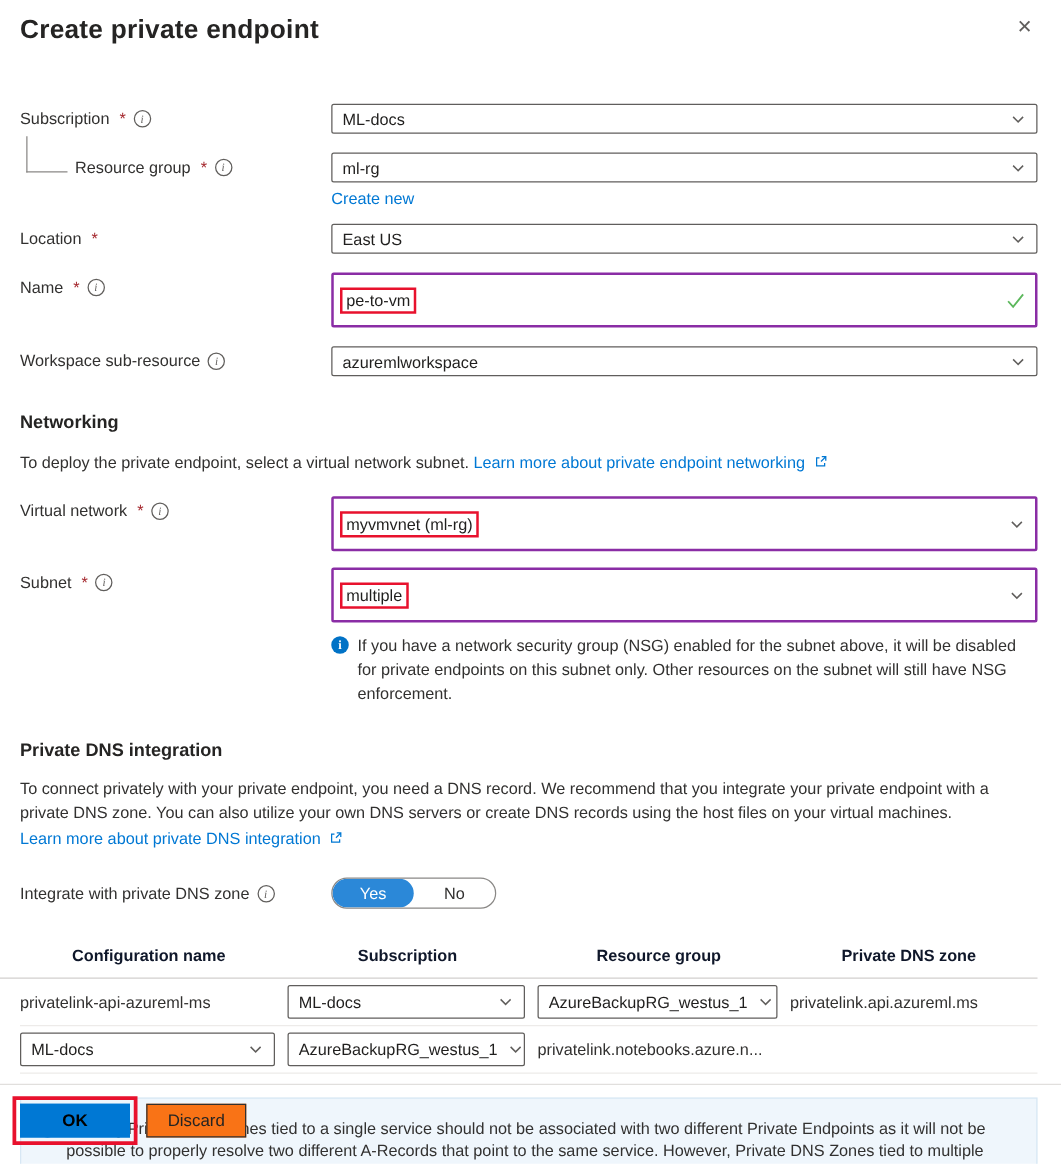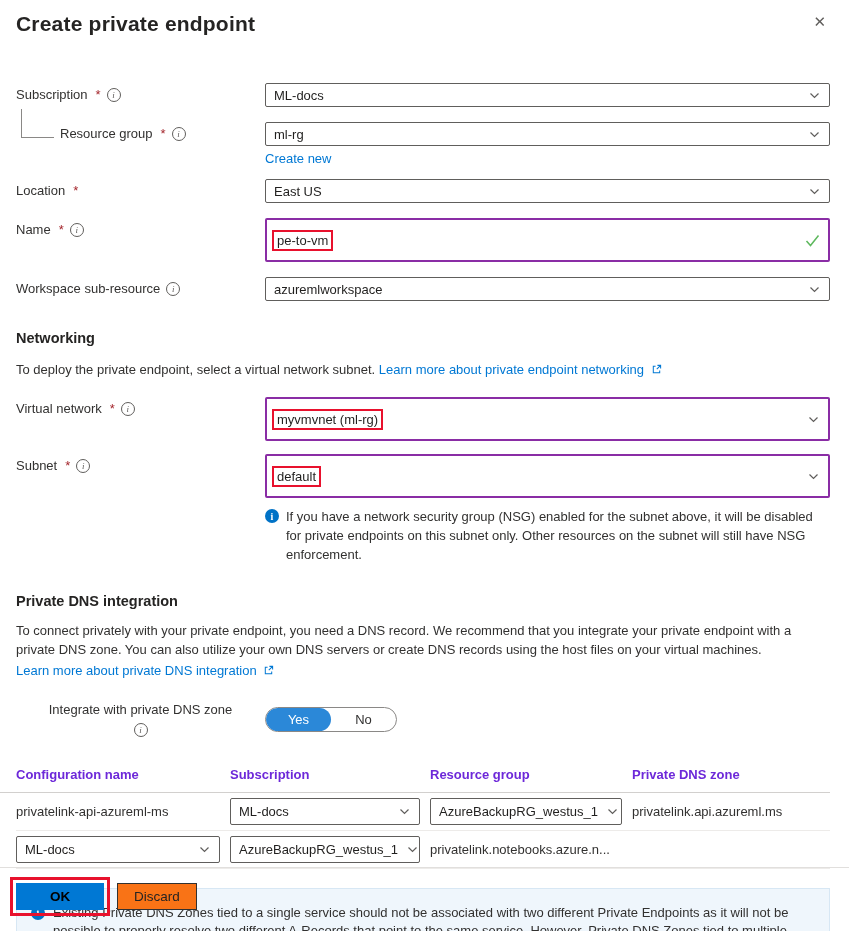--- a/index.html
+++ b/index.html
@@ -47,21 +47,21 @@
   
   .toggle-row { display:flex; align-items:center; margin-top:22px; }
   .toggle { display:flex; border:1px solid #8a8886; border-radius:13px; height:25px; width:132px;
     overflow:hidden; cursor:pointer; background:#fff; }
   .tg-opt { flex:1; display:flex; align-items:center; justify-content:center; color:#323130; }
   .tg-on { background:#2b88d8; color:#fff; border-radius:13px; }
 
   
   .tbl { margin-top:24px; }
   .t-head, .t-row { display:grid; grid-template-columns:214px 200px 202px 1fr; align-items:center; }
-  .t-head { font-weight:700; color:#6d28d9; padding:6px 0 10px 16px; margin-left:-16px; border-bottom:1px solid #d2d0ce; }
+  .t-head { font-weight:700; color:#0f172a; padding:6px 0 10px 16px; margin-left:-16px; border-bottom:1px solid #d2d0ce;text-align:center; }
   .t-head > div { padding-right:8px; }
   .t-row { padding:5px 0; border-bottom:1px solid #edebe9; min-height:37px; }
   .t-row .ctrl { height:27px; margin-right:10px; }
   .cellname { padding-right:10px; overflow:hidden; white-space:nowrap; text-overflow:ellipsis; }
 
   
   .infobox { margin-top:19px; background:#eff6fc; border:1px solid #d7e7f4; display:flex; gap:8px;
     padding:15px 14px; line-height:18px; color:#323130; }
 
   
@@ -193,21 +193,21 @@
   </div>
 
   <div class="row" style="margin-top:13px;">
     <div class="lbl">
       <span>Subnet</span>
         <span class="req">*</span>
       <span class="info-i"></span>
     </div>
     <div class="field">
       <div class="ctrl focus">
-        <span class="redbox"><span>default</span></span>
+        <span class="redbox"><span>multiple</span></span>
         <svg class="chev" width="13" height="13" viewBox="0 0 13 13">
             <path d="M2.5 4.5l4 4 4-4" fill="none" stroke="#605e5c" stroke-width="1.2"></path>
           </svg>
       </div>
     </div>
   </div>
 
   <div class="note">
     <span class="bluedot"></span>
     <span>If you have a network security group (NSG) enabled for the subnet above, it will be disabled for private endpoints on this subnet only. Other resources on the subnet will still have NSG enforcement.</span>
@@ -217,21 +217,21 @@
   <div class="para" style="margin-top:12px;">To connect privately with your private endpoint, you need a DNS record. We recommend that you integrate your private endpoint with a private DNS zone. You can also utilize your own DNS servers or create DNS records using the host files on your virtual machines.</div>
   <div style="margin-top:2px; line-height:19px;">
     <a class="link"><span>Learn more about private DNS integration</span></a>
     <svg class="extlink-svg" width="11" height="11" viewBox="0 0 12 12">
         <path d="M5 2.5H2.5v7h7V7" fill="none" stroke="#0078d4" stroke-width="1.1"></path>
         <path d="M7 1.5h3.5V5M10.8 1.2L6.3 5.7" fill="none" stroke="#0078d4" stroke-width="1.1"></path>
       </svg>
   </div>
 
   <div class="toggle-row">
-    <div class="lbl" style="padding-top:0;flex-direction:column;">
+    <div class="lbl" style="padding-top:0;">
       <span>Integrate with private DNS zone</span>
       <span class="info-i"></span>
     </div>
     <div class="toggle">
       <div class="tg-opt tg-on">Yes</div>
       <div class="tg-opt">No</div>
     </div>
   </div>
 
   <div class="tbl">

